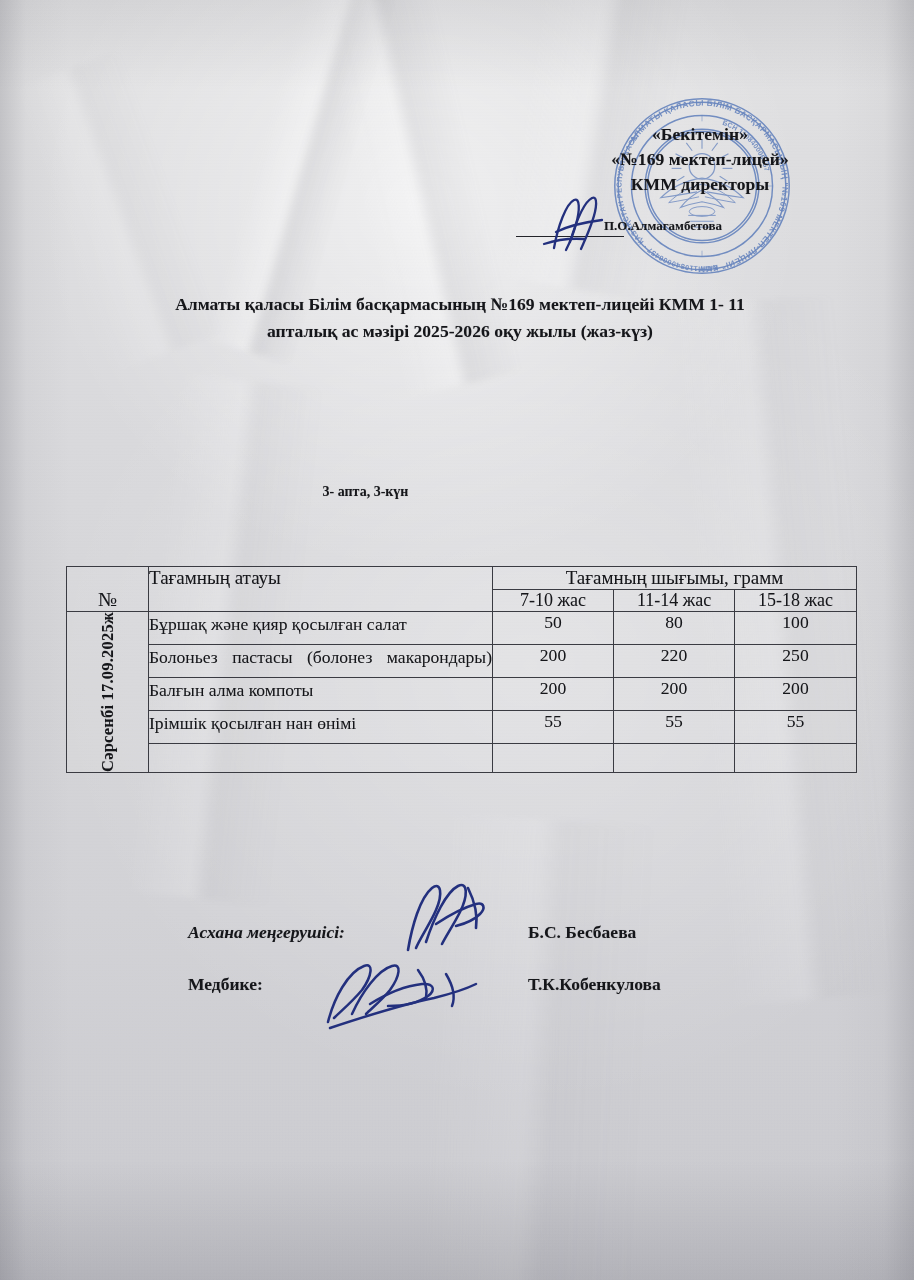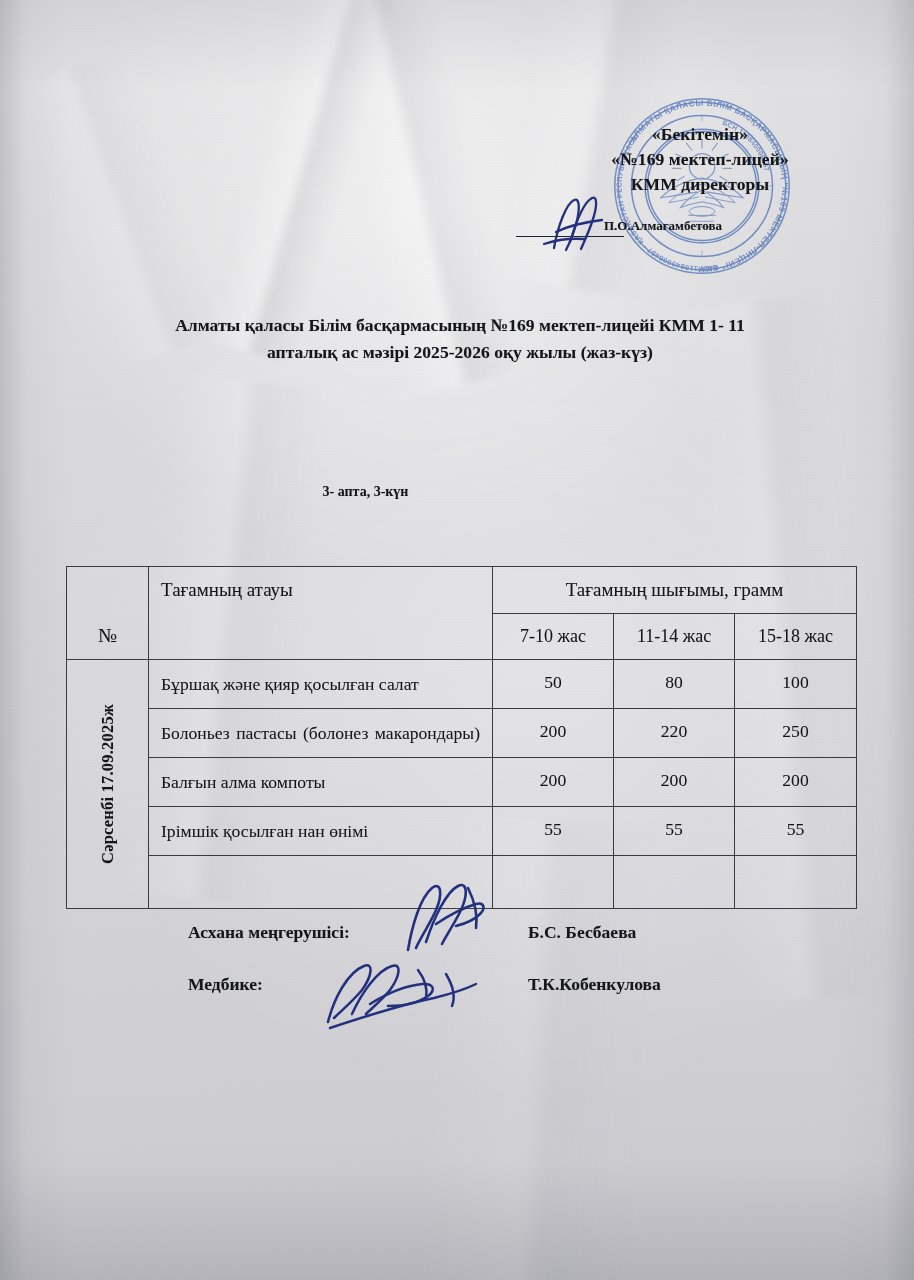--- a/index.html
+++ b/index.html
@@ -101,21 +101,21 @@
   }
   #director-signature {
     position: absolute;
     left: 540px; top: 192px;
     width: 110px; height: 62px;
   }
 
   
   #doc-title {
     position: absolute;
-    left: 128px; top: 312px;
+    left: 128px; top: 291px;
     width: 664px;
     text-align: center;
     font-weight: bold;
     font-size: 17.6px;
     line-height: 26.5px;
     text-shadow: 0 0 1px rgba(0,0,0,.2);
   }
   #doc-title .ln { display: block; white-space: nowrap; }
 
   
@@ -136,21 +136,21 @@
     width: 790px;
   }
   table.menu {
     width: 100%;
     border-collapse: collapse;
     table-layout: fixed;
     background: rgba(255,255,255,0.07);
   }
   table.menu th, table.menu td {
     border: 1.4px solid #3a3b42;
-    padding: 12px;
+    padding: 0;
     font-weight: normal;
     color: #15161a;
     text-shadow: 0 0 .6px rgba(0,0,0,.18);
   }
   th.h-no {
     width: 82px;
     text-align: center;
     vertical-align: bottom;
     font-weight: bold;
     font-size: 20px;
@@ -222,21 +222,21 @@
     text-shadow: 0 0 1px rgba(0,0,0,.2);
   }
   .sig-name {
     position: absolute;
     font-weight: bold;
     font-size: 17.5px;
     white-space: nowrap;
     text-shadow: 0 0 1px rgba(0,0,0,.2);
     text-align: right;
   }
-  #role-1 { left: 188px; top: 14px; }
+  #role-1 { left: 188px; top: 14px; font-style: italic; }
   #name-1 { left: 528px; top: 14px; }
   #role-2 { left: 188px; top: 14px; }
   #name-2 { left: 528px; top: 14px; }
   #sig-ink-1 { position: absolute; left: 386px; top: -30px; width: 120px; height: 78px; }
   #sig-ink-2 { position: absolute; left: 300px; top: -16px; width: 200px; height: 86px; }
 </style>
 </head>
 <body>
 
 <div id="page">

